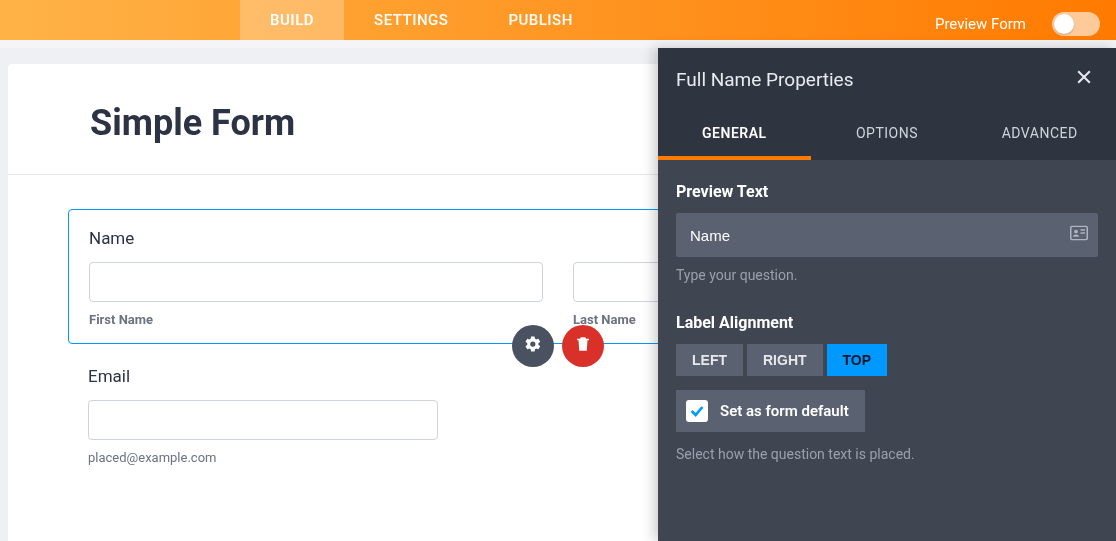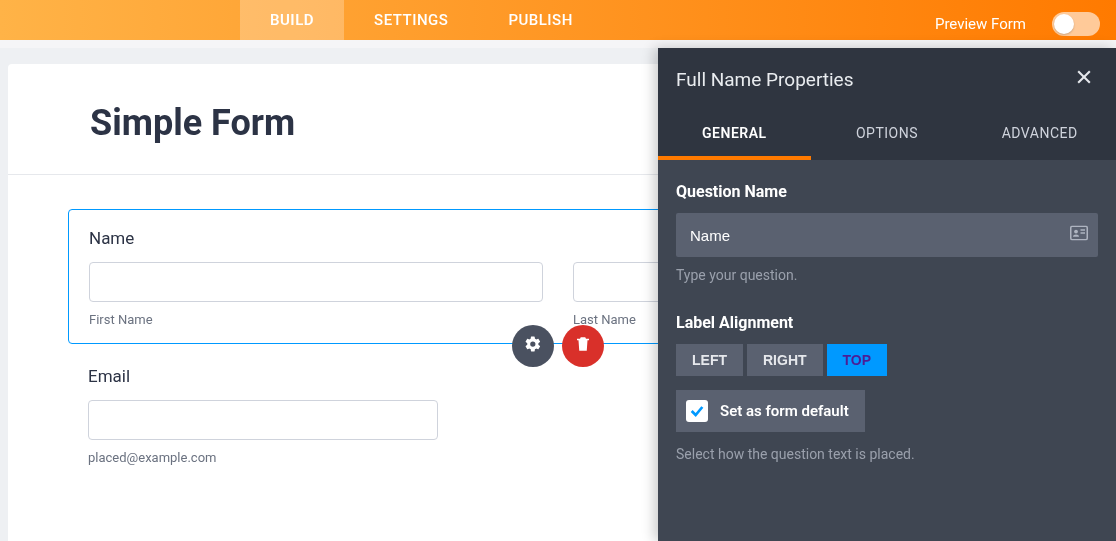--- a/index.html
+++ b/index.html
@@ -106,20 +106,21 @@
     }
     .q-label {
       font-size: 17px;
       color: #2c3345;
       margin-bottom: 14px;
       display: block;
     }
     .two-col {
       display: flex;
       gap: 30px;
+      font-weight: bold;
     }
     .two-col .col { flex: 1; }
     .text-input {
       width: 100%;
       height: 40px;
       border: 1px solid #cfd3dc;
       border-radius: 4px;
       background: #fff;
     }
     .sublabel {
@@ -255,21 +256,21 @@
       background: #5a6170;
       color: #e6e8ec;
       font-weight: 600;
       font-size: 14px;
       padding: 8px 16px;
       cursor: pointer;
       border: none;
     }
     .align-btn.active {
       background: #0099ff;
-      color: #4c1d95;
+      color: #0f172a;
     }
     .default-row {
       display: inline-flex;
       align-items: center;
       background: #5a6170;
       padding: 10px 16px 10px 10px;
       gap: 12px;
       margin-bottom: 14px;
       cursor: pointer;
     }
@@ -360,21 +361,21 @@
       </span>
     </div>
   </div>
   <div class="panel-tabs">
     <div class="panel-tab active">GENERAL</div>
     <div class="panel-tab">OPTIONS</div>
     <div class="panel-tab">ADVANCED</div>
   </div>
   <div class="panel-body">
 
-    <div class="prop-label">Question Name</div>
+    <div class="prop-label">Preview Text</div>
     <div class="prop-input-wrap">
       <input class="prop-input" value="Name" style="">
       <span class="prop-input-icon">
         <svg width="18" height="15" viewBox="0 0 24 20" fill="currentColor">
             <rect x="1" y="1" width="22" height="18" rx="2" fill="none" stroke="currentColor" stroke-width="2"></rect>
             <circle cx="8" cy="8" r="2.5"></circle>
             <path d="M4 15c0-2 2-3 4-3s4 1 4 3"></path>
             <line x1="14" y1="6" x2="20" y2="6" stroke="currentColor" stroke-width="2"></line>
             <line x1="14" y1="10" x2="20" y2="10" stroke="currentColor" stroke-width="2"></line>
           </svg>

